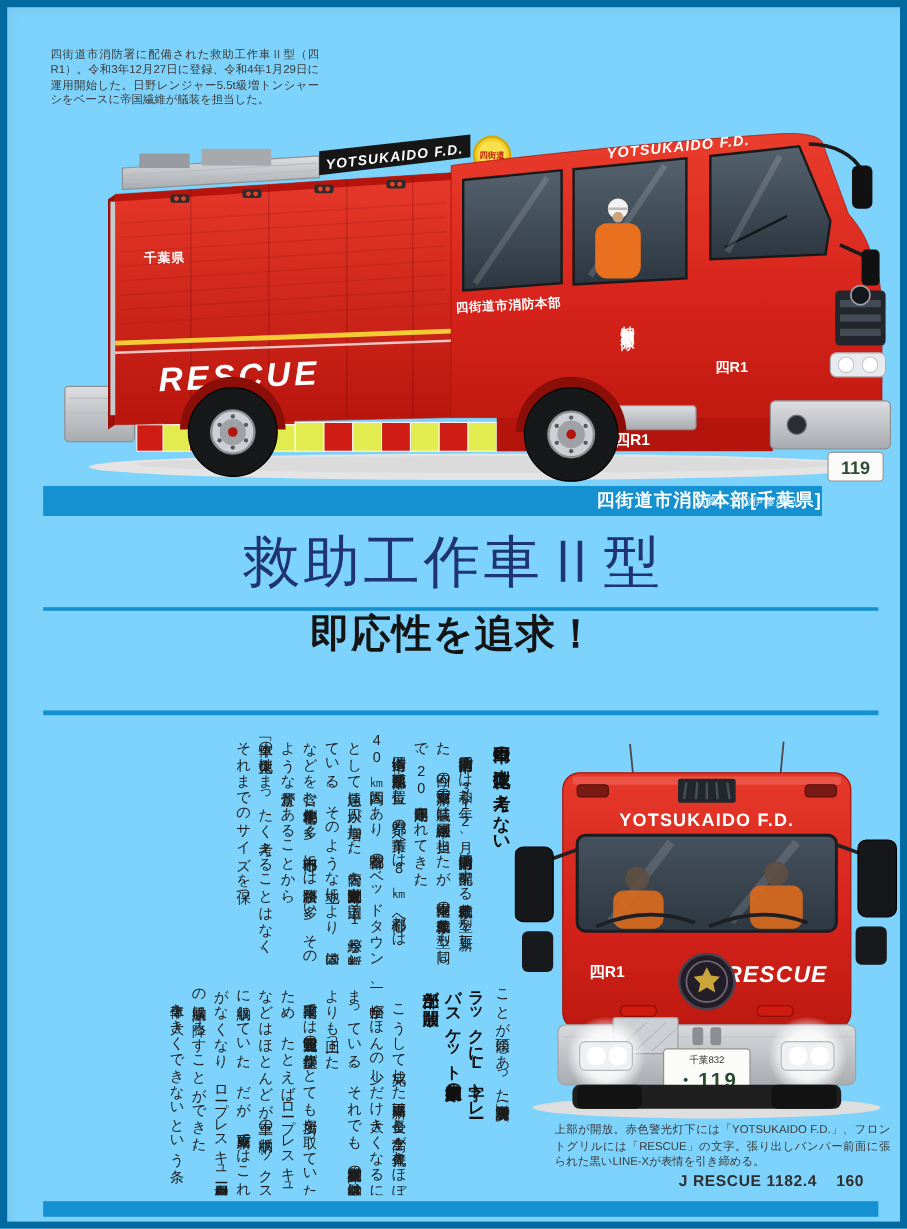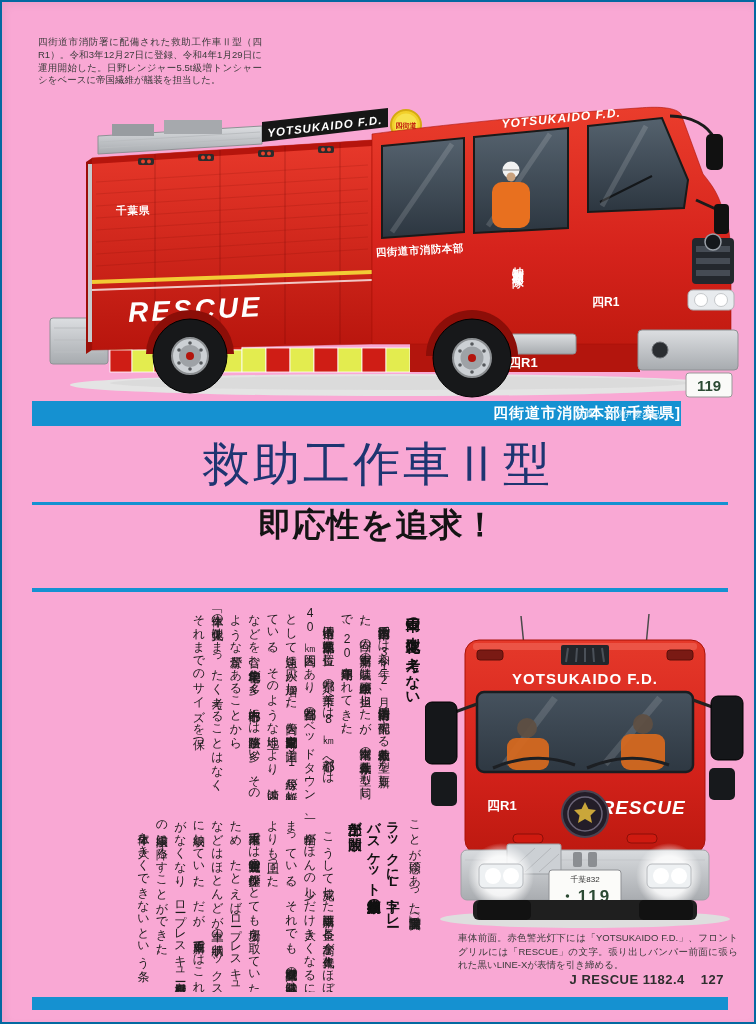--- a/index.html
+++ b/index.html
@@ -1,17 +1,17 @@
 <!DOCTYPE html>
 <html lang="ja"><head>
 <meta charset="utf-8">
 <style>
   html,body{margin:0;padding:0;background:#fff;}
-  .page{position:relative;width:756px;height:1024px;background:#f9a8d4;overflow:hidden;
-        font-family:"Liberation Sans",sans-serif;box-sizing:border-box;border:2px solid #0369a1;}
+  .page{position:relative;width:756px;height:1024px;background:#7dd3fc;overflow:hidden;
+        font-family:"Liberation Sans",sans-serif;box-sizing:border-box;border:6px solid #0369a1;}
   .page::after{content:"";position:absolute;inset:0;pointer-events:none;
         box-shadow:inset 3px 3px 8px rgba(0,0,0,0.05);}
   .top-caption{position:absolute;left:36px;top:34px;width:224px;font-size:9.5px;
         line-height:12.8px;color:#3a3a3a;z-index:3;text-align:justify;}
   .main-photo{position:absolute;left:38px;top:80px;width:702px;height:320px;z-index:1;}
   .banner{position:absolute;left:30px;top:399px;width:649px;height:25px;background:#1591d1;
         display:flex;align-items:center;justify-content:flex-end;z-index:2;}
   .banner-title{color:#fff;font-size:15px;font-weight:bold;letter-spacing:1px;}
   .banner-credit{position:absolute;right:20px;top:50%;transform:translateY(-50%);
         color:#eaf6fd;font-size:9px;letter-spacing:0.5px;}
@@ -391,20 +391,20 @@
         <text x="160" y="270" text-anchor="middle" fill="#333" font-size="8">千葉832</text>
         <text x="160" y="290" text-anchor="middle" fill="#2b4a33" font-size="17" font-weight="bold" letter-spacing="2">・119</text>
       </g>
 
       <rect x="48" y="288" width="224" height="20" rx="6" fill="#1f1f1f"></rect>
       <rect x="52" y="288" width="54" height="20" rx="5" fill="#121212"></rect>
       <rect x="214" y="288" width="54" height="20" rx="5" fill="#121212"></rect>
     </g>
   </svg>
 
-  <div class="front-caption">車体前面。赤色警光灯下には「YOTSUKAIDO F.D.」、フロントグリルには「RESCUE」の文字。張り出しバンパー前面に張られた黒いLINE-Xが表情を引き締める。</div>
+  <div class="front-caption">上部が開放。赤色警光灯下には「YOTSUKAIDO F.D.」、フロントグリルには「RESCUE」の文字。張り出しバンパー前面に張られた黒いLINE-Xが表情を引き締める。</div>
 
   <div class="footer">
-    <span>J RESCUE 1182.4</span><span class="footer-page">127</span>
+    <span>J RESCUE 1182.4</span><span class="footer-page">160</span>
   </div>
   <div class="bottom-bar"></div>
 
 </div>
 
 </body></html>

